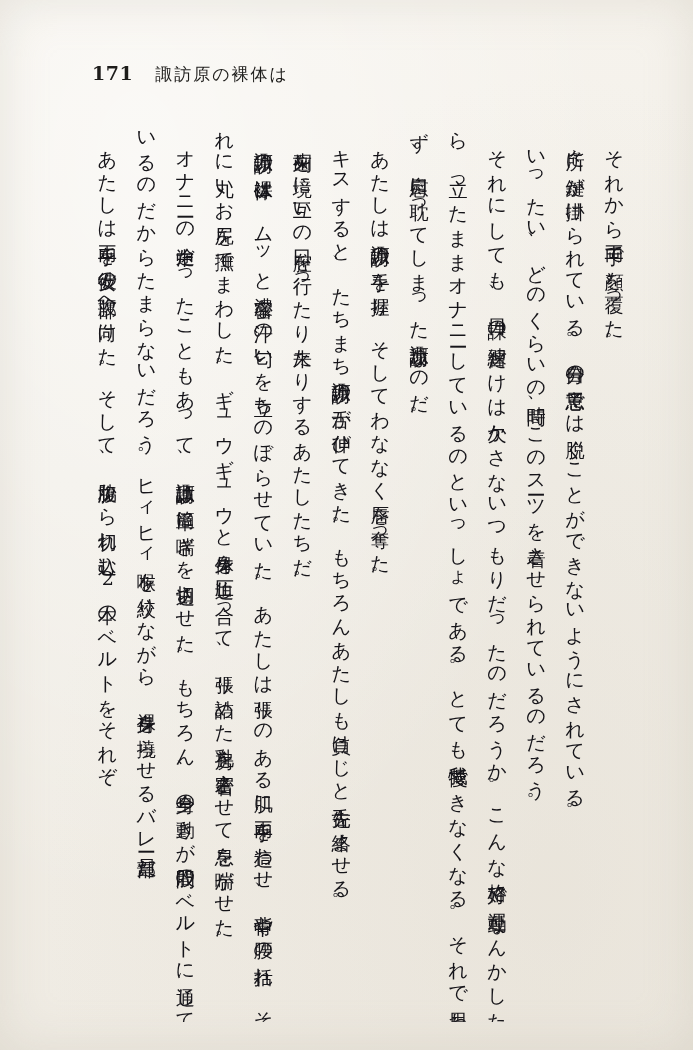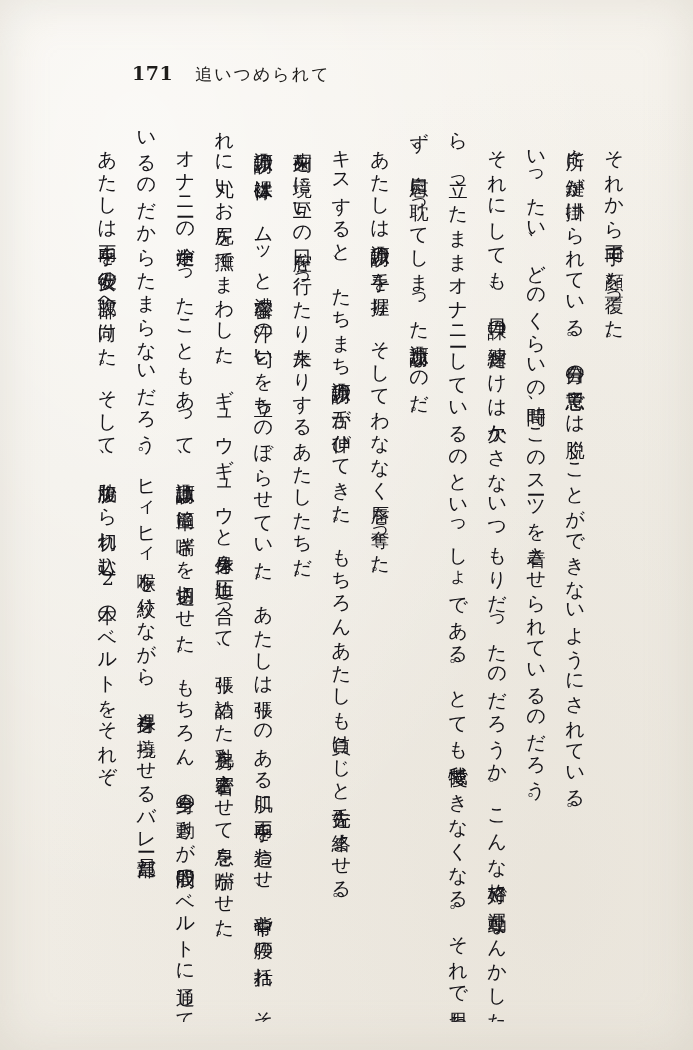--- a/index.html
+++ b/index.html
@@ -38,21 +38,20 @@
 
   
   .header {
     position: absolute;
     top: 62px;
     left: 92px;
     display: flex;
     align-items: baseline;
     gap: 22px;
     color: #1d1c1a;
-    margin-left: 40px;
   }
   .folio {
     font-size: 19px;
     letter-spacing: 0.5px;
     font-weight: 700;
   }
   .running-title {
     font-size: 17px;
     letter-spacing: 2px;
   }
@@ -82,21 +81,21 @@
 </style>
 </head>
 <body>
 
 <div class="paper"></div>
 
 <div class="page">
 
   <div class="header">
     <span class="folio">171</span>
-    <span class="running-title">追いつめられて</span>
+    <span class="running-title">諏訪原の裸体は</span>
   </div>
 
   <div class="body-block">
     <p>それから両手で顔を覆った。</p>
     <p>所々に鍵が掛けられている。自分の意思では脱ぐことができないようにされている。</p>
     <p>いったい、どのくらいの時間、このスーツを着させられているのだろう。</p>
     <p>それにしても、日課の練習だけは欠かさないつもりだったのだろうか。こんな格好で運動なんかしたら、立ったままオナニーしているのといっしょである。とても我慢できなくなる。それで思わず、自慰に耽ってしまった諏訪原なのだ。</p>
     <p>あたしは諏訪原の手を握り、そしてわななく唇を奪った。</p>
     <p>キスすると、たちまち諏訪原の舌が伸びてきた。もちろんあたしも負けじと舌先を絡ませる。</p>
     <p>歯列を境に互いの口腔を行ったり来たりするあたしたちだ。</p>

